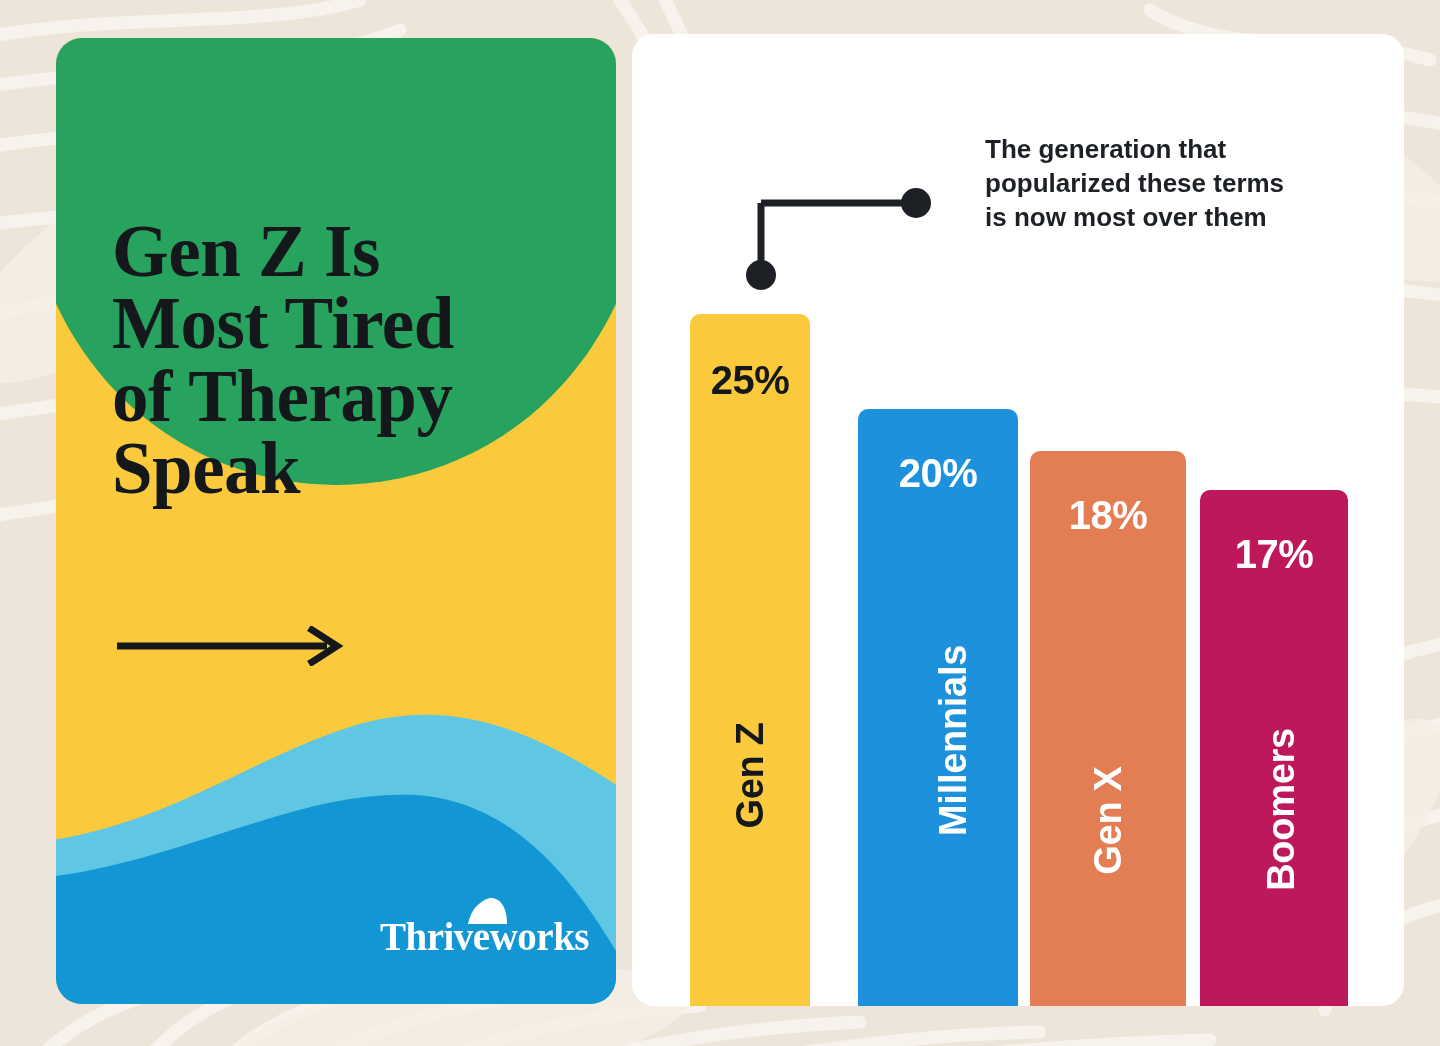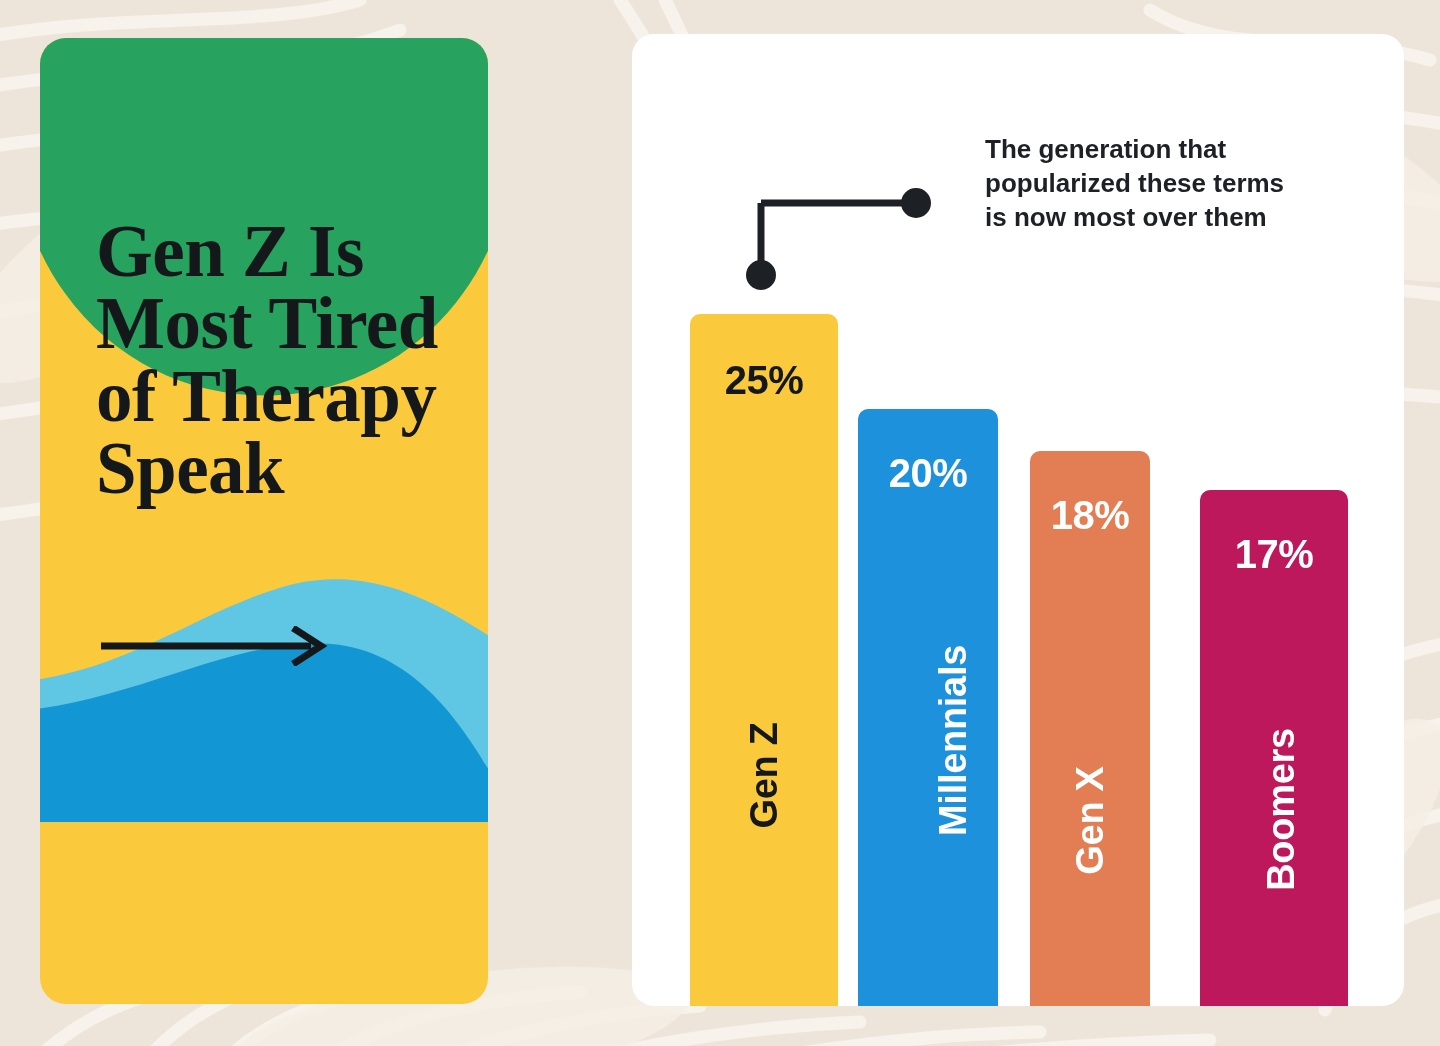--- a/index.html
+++ b/index.html
@@ -25,23 +25,23 @@
   }
   #bg-texture {
     position: absolute;
     inset: 0;
     z-index: 0;
   }
 
   
   #left-card {
     position: absolute;
-    left: 40px;
+    left: 56px;
     top: 38px;
-    width: 448px;
+    width: 560px;
     height: 966px;
     background: #FBC93C;
     border-radius: 26px;
     overflow: hidden;
     z-index: 2;
   }
   #left-card-deco {
     position: absolute;
     inset: 0;
     z-index: 0;
@@ -245,43 +245,51 @@
 Most Tired
 of Therapy
 Speak</div>
 
       <svg id="headline-arrow" viewBox="0 0 240 40">
         <line x1="4" y1="20" x2="214" y2="20" stroke="#14181B" stroke-width="7" stroke-linecap="butt"></line>
         <polyline points="196,2 224,20 196,38" fill="none" stroke="#14181B" stroke-width="7" stroke-linecap="butt" stroke-linejoin="miter"></polyline>
       </svg>
 
 
+      <div id="logo">
+        <svg id="logo-mark" viewBox="0 0 44 26">
+          <path d="M 3 26 C 3 10 19 0 25 0 C 34 0 41 9 41 26 Z" fill="#FFFFFF"></path>
+          <path d="M 0 26 L 18 12 L 30 22 L 26 26 Z" fill="#1297D4"></path>
+          <path d="M 2 26 C 4 14 16 5 24 4 C 33 3 39 12 40 26 Z" fill="#FFFFFF"></path>
+        </svg>
+        <div id="logo-word">Thriveworks</div>
+      </div>
 
     </div>
   </div>
 
   <div id="right-card">
 
     <div id="chart">
 
-      <div class="bar" style="left:58px; width:148px; height:692px; background:#FBC93C;">
+      <div class="bar" style="left:58px; width:120px; height:692px; background:#FBC93C;">
         <div class="bar-value" style="top:44px; color:#14181B;">25%</div>
         <div class="bar-label" style="top:440px; color:#14181B;">
           <span class="bar-label-rot">Gen Z</span>
         </div>
       </div>
 
-      <div class="bar" style="left:226px; width:140px; height:597px; background:#1E91DC;">
+      <div class="bar" style="left:226px; width:160px; height:597px; background:#1E91DC;">
         <div class="bar-value" style="top:42px; color:#FFFFFF;">20%</div>
         <div class="bar-label" style="top:310px; color:#FFFFFF;">
           <span class="bar-label-rot">Millennials</span>
         </div>
       </div>
 
-      <div class="bar" style="left:398px; width:120px; height:555px; background:#E37E54;">
+      <div class="bar" style="left:398px; width:156px; height:555px; background:#E37E54;">
         <div class="bar-value" style="top:42px; color:#FFFFFF;">18%</div>
         <div class="bar-label" style="top:348px; color:#FFFFFF;">
           <span class="bar-label-rot">Gen X</span>
         </div>
       </div>
 
       <div class="bar" style="left:568px; width:148px; height:516px; background:#be185d;">
         <div class="bar-value" style="top:42px; color:#FFFFFF;">17%</div>
         <div class="bar-label" style="top:298px; color:#FFFFFF;">
           <span class="bar-label-rot">Boomers</span>

